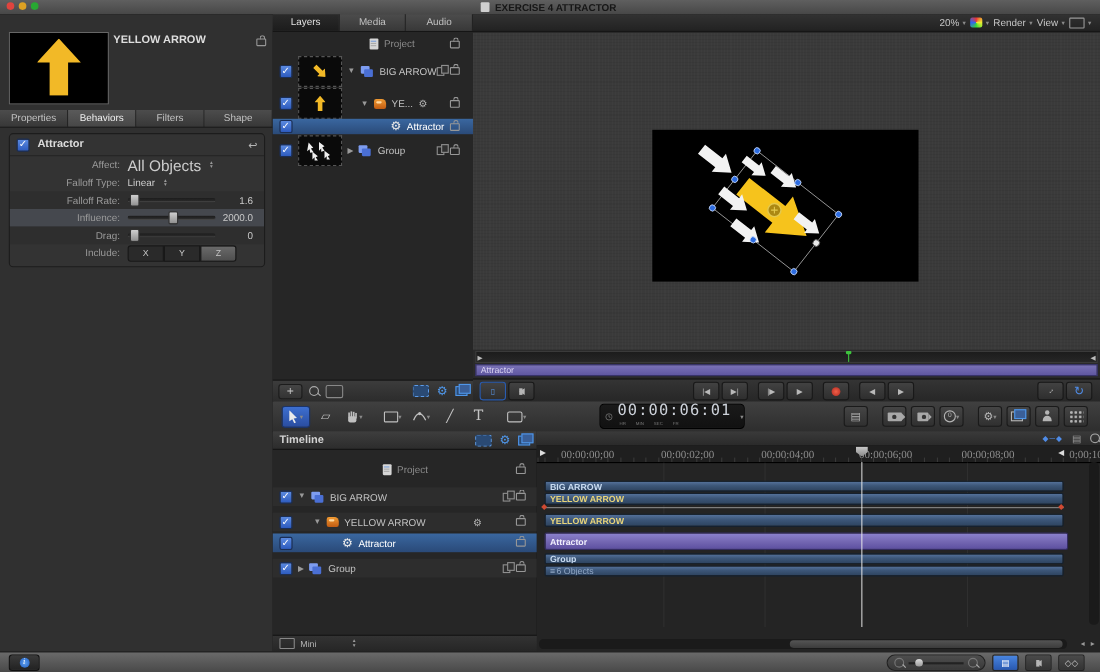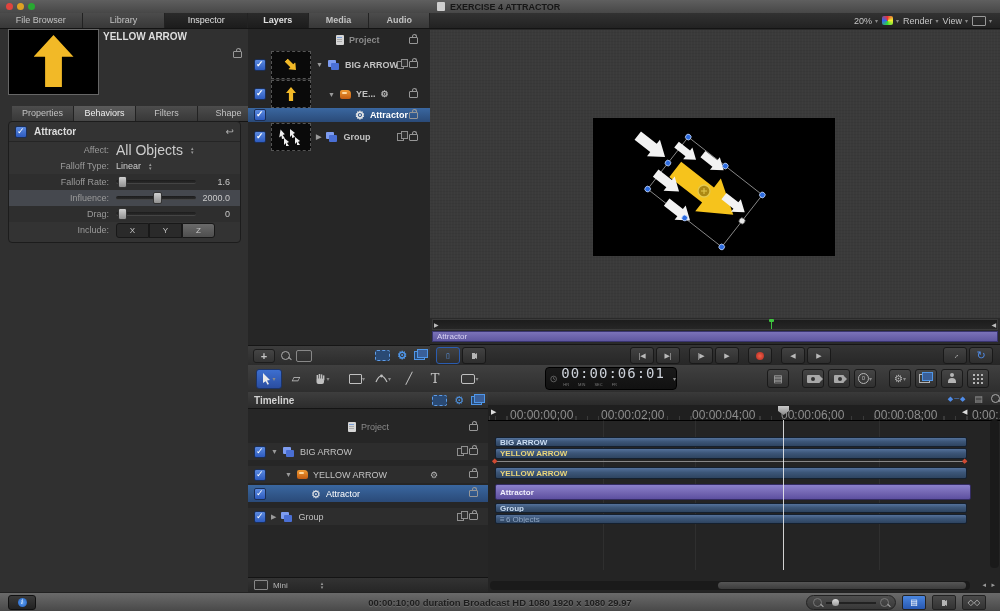--- a/index.html
+++ b/index.html
@@ -44,21 +44,21 @@
   .paintic::after{content:"";position:absolute;left:2px;top:2px;width:5px;height:2px;background:#ffd9a0;border-radius:1px;}
   .pageic{width:8px;height:10px;background:#d6d6d6;border-radius:1px;position:relative;flex:none;}
   .pageic::after{content:"";position:absolute;left:1px;top:2px;width:5px;height:1px;background:#7a9fd8;box-shadow:0 2px 0 #aaa,0 4px 0 #aaa;}
   .gearg{color:#b5b5b5;font-size:11px;line-height:10px;}
   .disc{color:#9a9a9a;font-size:7px;flex:none;}
   .mag{width:7px;height:7px;border:1px solid #aaa;border-radius:50%;position:relative;display:inline-block;}
   .mag::after{content:"";position:absolute;left:6px;top:6px;width:4px;height:1px;background:#aaa;transform:rotate(45deg);}
   .thumbbox{width:38px;height:26px;background:#0a0a0a;border:1px dashed #555;display:flex;align-items:center;justify-content:center;flex:none;}
   .minirow{width:10px;height:14px;background:#f2b927;clip-path:polygon(50% 0,100% 42%,71% 42%,71% 100%,29% 100%,29% 42%,0 42%);}
   
-  .layerspanel{left:248px;top:13px;width:182px;height:352px;background:#262626;border-right:1px solid #0c0c0c;font-weight:bold;}
+  .layerspanel{left:248px;top:13px;width:182px;height:352px;background:#262626;border-right:1px solid #0c0c0c;}
   .lrow{position:relative;display:flex;align-items:center;gap:5px;padding-left:6px;}
   .lrow.sel{background:linear-gradient(#3a67a0,#2a4a78);}
   .ltext{font-size:9px;color:#c2c2c2;white-space:nowrap;}
   .bottombar{position:absolute;left:0;bottom:0;width:100%;height:20px;background:linear-gradient(#3c3c3c,#2c2c2c);border-top:1px solid #161616;display:flex;align-items:center;padding:0 5px;gap:6px;box-sizing:border-box;}
   .bluebtn{color:#4f96e8;font-size:11px;}
   .dashrect{width:13px;height:9px;border:1px dashed #5d9ce8;border-radius:2px;background:#2a4a74;}
   .copyic{width:9px;height:7px;border:1px solid #4f96e8;position:relative;background:#2a4a74;}
   .copyic::after{content:"";position:absolute;left:2px;top:-3px;width:9px;height:7px;border:1px solid #4f96e8;background:#3a5f98;}
   
   .canvaspanel{left:430px;top:13px;width:570px;height:352px;background:#2a2a2a;}
@@ -87,21 +87,21 @@
   .person{width:10px;height:11px;position:relative;}
   .person::before{content:"";position:absolute;left:3px;top:0;width:4px;height:4px;border-radius:50%;background:#b5b5b5;}
   .person::after{content:"";position:absolute;left:1px;top:5px;width:8px;height:5px;border-radius:4px 4px 0 0;background:#b5b5b5;}
   .gridic{width:13px;height:12px;background:radial-gradient(#b5b5b5 1.1px,transparent 1.2px);background-size:4px 4px;}
   
   .tlleft{left:248px;top:392px;width:240px;height:200px;background:#262626;border-right:1px solid #0c0c0c;}
   .tlhead{height:16px;background:linear-gradient(#3e3e3e,#2c2c2c);border-bottom:1px solid #141414;display:flex;align-items:center;padding:0 6px;gap:6px;}
   .tlright{left:488px;top:392px;width:512px;height:200px;background:#242424;}
   .ruler{left:0;top:13px;width:512px;height:15px;background:#1f1f1f;border-bottom:1px solid #000;
      background-image:repeating-linear-gradient(90deg,#3a3a3a 0 1px,transparent 1px 11.5px);background-position:7px bottom;background-size:100% 4px;background-repeat:repeat-x;}
-  .rlab{position:absolute;top:3px;font-size:12px;color:#8d8d8d;white-space:nowrap;}
+  .rlab{position:absolute;top:3px;font-size:10px;color:#8d8d8d;white-space:nowrap;font-family:Liberation Serif, serif;}
   .trackarea{left:0;top:28px;width:500px;height:150px;}
   .bar{position:absolute;left:7px;width:472px;border-radius:2px;font-size:8px;font-weight:bold;color:#c9dcf2;padding-left:4px;box-sizing:border-box;white-space:nowrap;overflow:hidden;
      background:linear-gradient(#54719a 0%,#3c5678 45%,#2e4460 100%);border:1px solid #15202e;}
   .bar.purple{background:linear-gradient(#8b81cc 0%,#7568b4 50%,#5d50a0 100%);border:1px solid #342c62;color:#f0eefc;}
   .bar.dim{color:#8fa6c4;font-weight:normal;}
   .gridline{position:absolute;top:0;width:1px;height:150px;background:rgba(255,255,255,0.05);}
   .playhead{position:absolute;width:1px;background:rgba(240,240,240,0.85);}
   .kfdiamond{position:absolute;color:#d14a32;font-size:7px;}
   .scrollh{position:absolute;left:2px;bottom:2px;width:480px;height:9px;background:#1a1a1a;border-radius:4px;}
   .scrollh .sthumb{position:absolute;left:228px;top:1px;width:248px;height:7px;background:linear-gradient(#555,#3c3c3c);border-radius:4px;}
@@ -124,31 +124,26 @@
 
 <div id="app">
 
   <div class="abs titlebar row">
     <span style="margin-left:6px;"><span class="tl" style="background:#e0443e"></span><span class="tl" style="background:#dea123"></span><span class="tl" style="background:#28a832"></span></span>
     <span class="abs" style="left:437px;top:2px;width:8px;height:9px;background:#cfcfcf;border-radius:1px;"></span>
     <span class="abs title-text" style="left:450px;top:2px;">EXERCISE 4 ATTRACTOR</span>
   </div>
 
   <div class="abs leftpanel">
-    <div class="tabstrip">
-      <div class="tab">File Browser</div>
-      <div class="tab">Library</div>
-      <div class="tab sel">Inspector</div>
-    </div>
     <div class="abs preview">
       <div class="yarrow" style="margin:5px auto;"></div>
     </div>
     <div class="abs" style="left:103px;top:18px;font-weight:bold;color:#dedede;font-size:10px;">YELLOW ARROW</div>
     <div class="abs lock" style="left:233px;top:22px;"></div>
-    <div class="abs tabstrip" style="left:12px;top:87px;width:248px;margin-top:6px;">
+    <div class="abs tabstrip" style="left:0;top:87px;width:248px;">
       <div class="tab">Properties</div>
       <div class="tab sel2">Behaviors</div>
       <div class="tab">Filters</div>
       <div class="tab">Shape</div>
     </div>
 
     <div class="abs parambox">
       <div class="phead">
         <span class="cb"></span>
         <span style="font-weight:bold;color:#dcdcdc;margin-left:7px;">Attractor</span>
@@ -549,21 +544,20 @@
       </div>
     <span class="abs" style="right:14px;bottom:3px;color:#999;font-size:7px;">◂</span>
     <span class="abs" style="right:5px;bottom:3px;color:#999;font-size:7px;">▸</span>
     <div class="scrollv"></div>
   </div>
 
   <div class="abs statusbar">
     <span class="infobtn">
         <i>i</i>
       </span>
-    <span class="status-text" style="left:120px;">00:00:10;00 duration Broadcast HD 1080 1920 x 1080 29.97</span>
     <span style="margin-left:auto;display:flex;align-items:center;gap:6px;margin-right:14px;">
       <span class="zoomgrp">
         <span class="mag" style="border-color:#777;"></span>
         <span class="ztrack"></span>
         <span class="mag" style="border-color:#777;"></span>
       </span>
       <span class="sqbtn blue">▤</span>
       <span class="sqbtn">
           <span class="spk"></span>
         </span>

